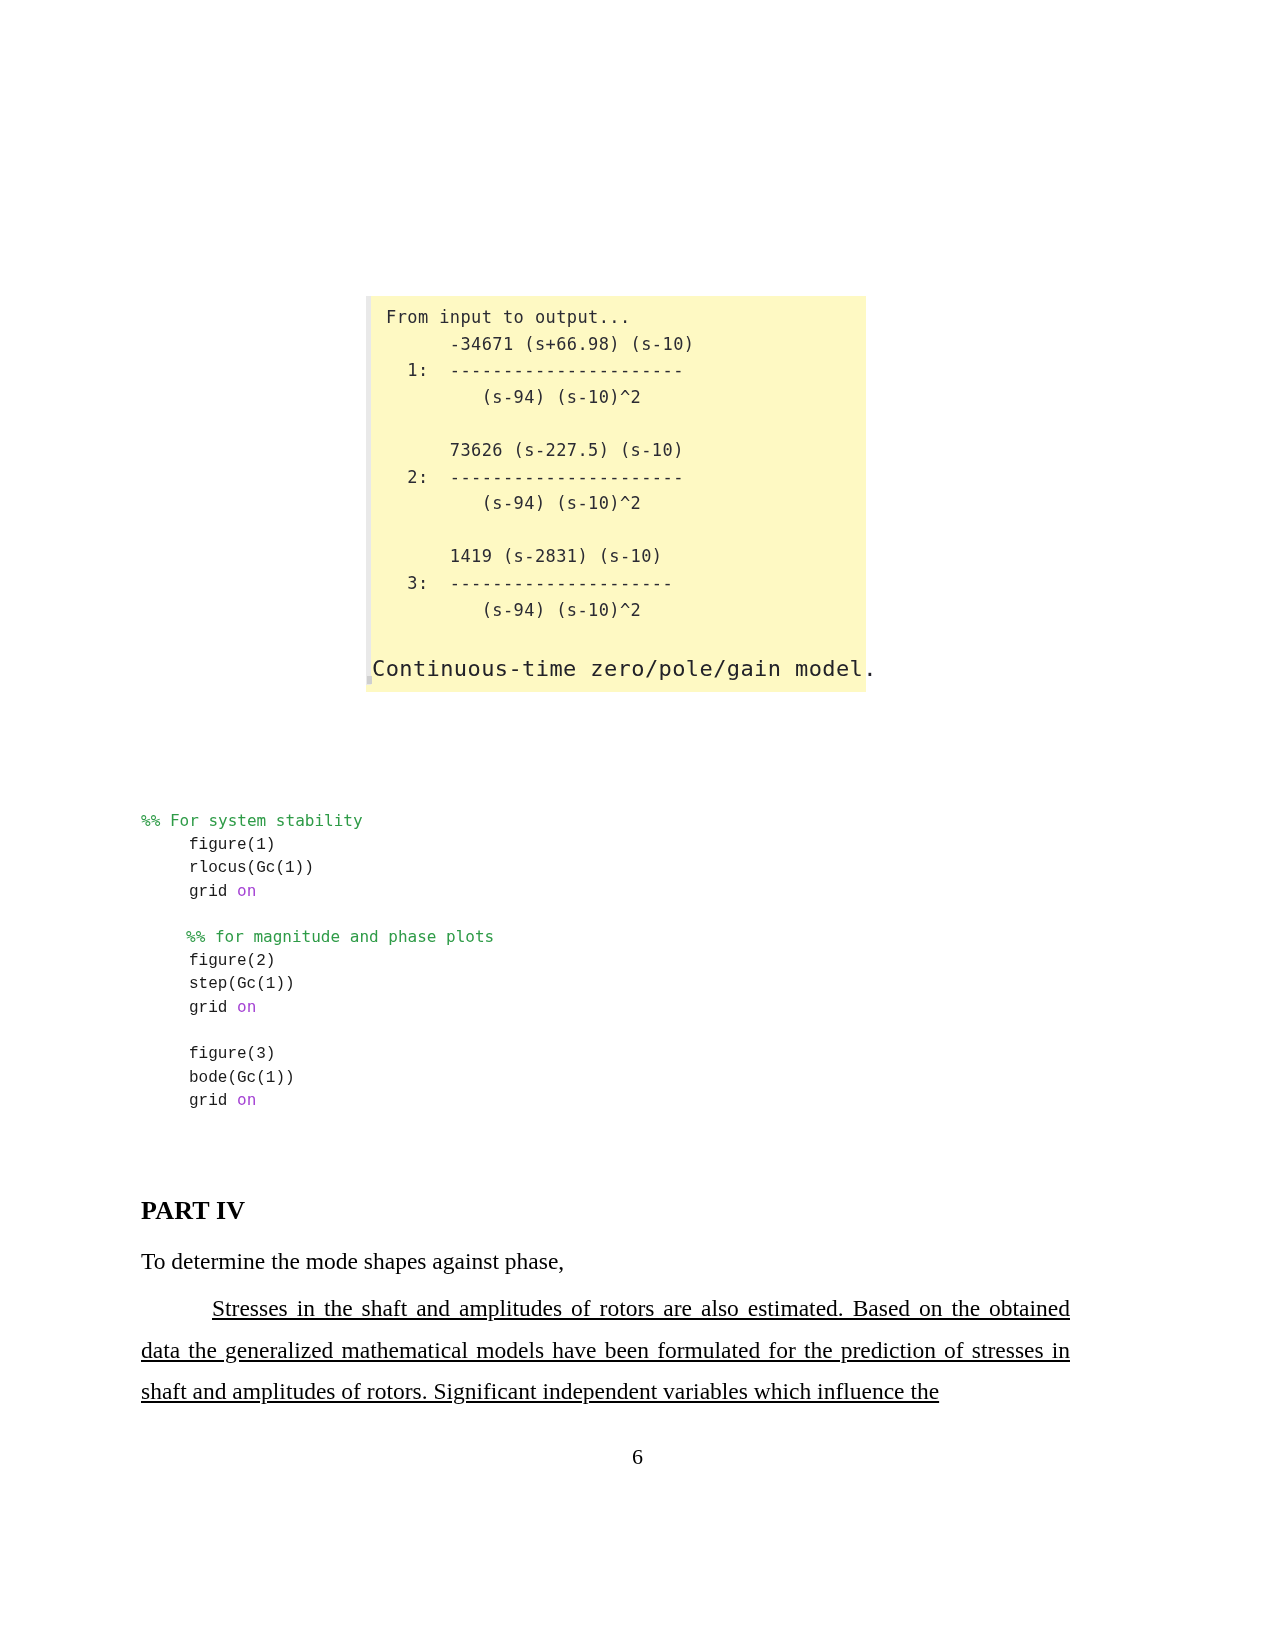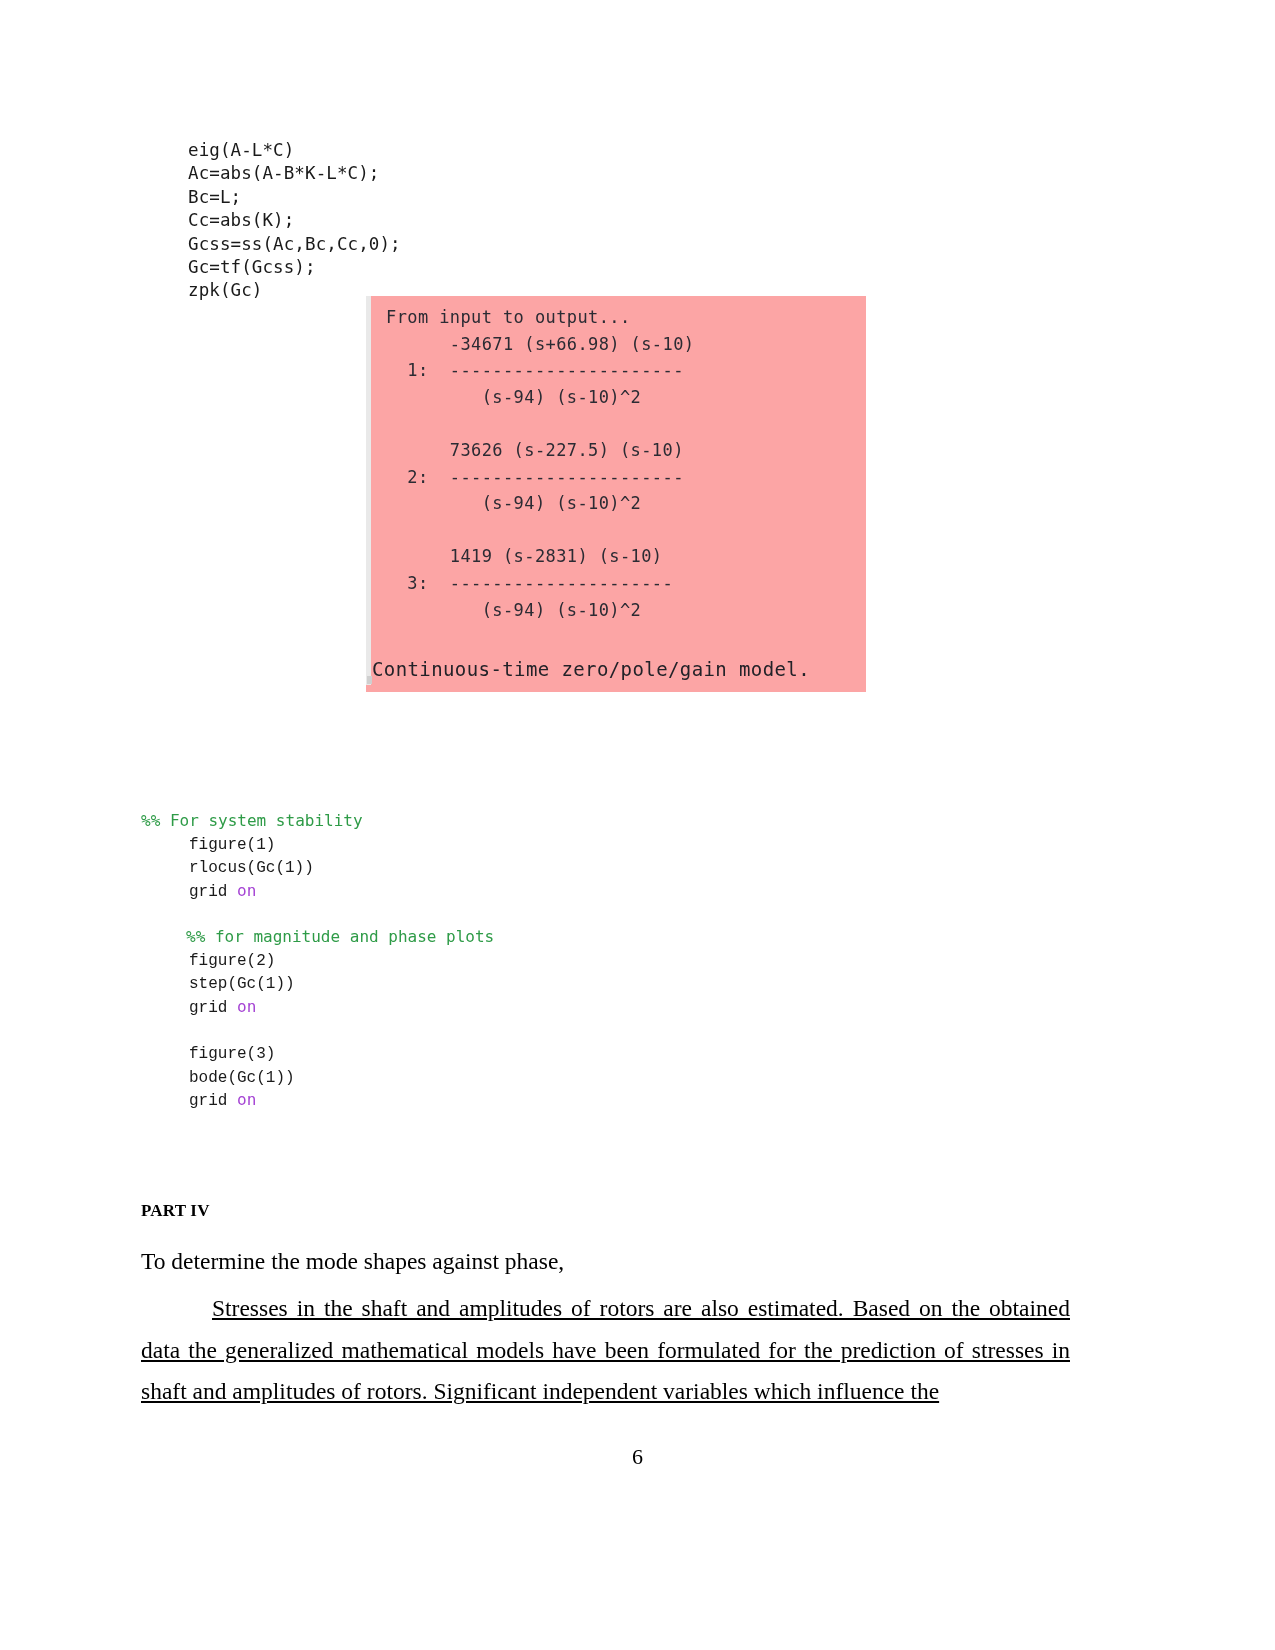--- a/index.html
+++ b/index.html
@@ -37,21 +37,21 @@
   }
   .code-line { display: block; white-space: pre; }
 
   
   .console-figure {
     position: absolute;
     left: 366px;
     top: 296px;
     width: 500px;
     height: 396px;
-    background: #fca5a5;
+    background: #fef9c3;
   }
   .console-figure .left-rail {
     position: absolute;
     left: 0px;
     top: 0px;
     width: 5px;
     height: 389px;
     background: #e9e9e9;
   }
   .console-figure .rail-tick {
@@ -73,41 +73,41 @@
     white-space: pre;
     letter-spacing: 0.4px;
     filter: blur(0.18px);
   }
   .console-text .cline { display: block; white-space: pre; min-height: 26.6px; }
   .console-tail {
     position: absolute;
     left: 6px;
     top: 360px;
     font-family: "DejaVu Sans Mono", "Liberation Mono", monospace;
-    font-size: 19px;
+    font-size: 22px;
     line-height: 26px;
     color: #222228;
     white-space: pre;
     letter-spacing: 0.4px;
     filter: blur(0.18px);
   }
 
   
   .para {
     position: absolute;
     font-family: "Liberation Serif", "DejaVu Serif", serif;
     font-size: 23.5px;
     line-height: 41px;
     color: #000000;
   }
   .para-intro { left: 141px; top: 760px; width: 980px; }
   .para-partiv {
     left: 141px; top: 1190px;
     font-weight: bold;
-    font-size: 17px;
+    font-size: 26px;
     letter-spacing: 0.2px;
   }
   .para-determine { left: 141px; top: 1241px; width: 980px; }
   .para-stresses {
     left: 141px; top: 1288px; width: 929px;
     text-align: justify;
     text-justify: inter-word;
     text-indent: 71px;
     line-height: 41.5px;
     text-decoration: underline;
@@ -139,21 +139,20 @@
     font-family: "Liberation Serif", "DejaVu Serif", serif;
     font-size: 22px;
     color: #000000;
   }
 </style>
 </head>
 <body>
 
 <div class="page">
 
-  <div class="code-block-top" id="code-top"><span class="code-line">eig(A-L*C)</span><span class="code-line">Ac=abs(A-B*K-L*C);</span><span class="code-line">Bc=L;</span><span class="code-line">Cc=abs(K);</span><span class="code-line">Gcss=ss(Ac,Bc,Cc,0);</span><span class="code-line">Gc=tf(Gcss);</span><span class="code-line">zpk(Gc)</span></div>
 
   <div class="console-figure">
     <div class="left-rail"></div>
     <div class="rail-tick"></div>
     <div class="console-text" id="console-body"><span class="cline">From input to output...</span><span class="cline">      -34671 (s+66.98) (s-10)</span><span class="cline">  1:  ----------------------</span><span class="cline">         (s-94) (s-10)^2</span><span class="cline"></span><span class="cline">      73626 (s-227.5) (s-10)</span><span class="cline">  2:  ----------------------</span><span class="cline">         (s-94) (s-10)^2</span><span class="cline"></span><span class="cline">      1419 (s-2831) (s-10)</span><span class="cline">  3:  ---------------------</span><span class="cline">         (s-94) (s-10)^2</span></div>
     <div class="console-tail">Continuous-time zero/pole/gain model.</div>
   </div>
 
 
   <div class="code-block-main" id="code-main"><span class="ln"><span class="tok-comment">%% For system stability</span></span><span class="ln"><span style="display: inline-block; width: 48px;"></span><span class="tok-plain">figure(1)</span></span><span class="ln"><span style="display: inline-block; width: 48px;"></span><span class="tok-plain">rlocus(Gc(1))</span></span><span class="ln"><span style="display: inline-block; width: 48px;"></span><span class="tok-plain">grid </span><span class="tok-keyword">on</span></span><span class="ln">&nbsp;</span><span class="ln"><span style="display: inline-block; width: 45px;"></span><span class="tok-comment">%% for magnitude and phase plots</span></span><span class="ln"><span style="display: inline-block; width: 48px;"></span><span class="tok-plain">figure(2)</span></span><span class="ln"><span style="display: inline-block; width: 48px;"></span><span class="tok-plain">step(Gc(1))</span></span><span class="ln"><span style="display: inline-block; width: 48px;"></span><span class="tok-plain">grid </span><span class="tok-keyword">on</span></span><span class="ln">&nbsp;</span><span class="ln"><span style="display: inline-block; width: 48px;"></span><span class="tok-plain">figure(3)</span></span><span class="ln"><span style="display: inline-block; width: 48px;"></span><span class="tok-plain">bode(Gc(1))</span></span><span class="ln"><span style="display: inline-block; width: 48px;"></span><span class="tok-plain">grid </span><span class="tok-keyword">on</span></span></div>

